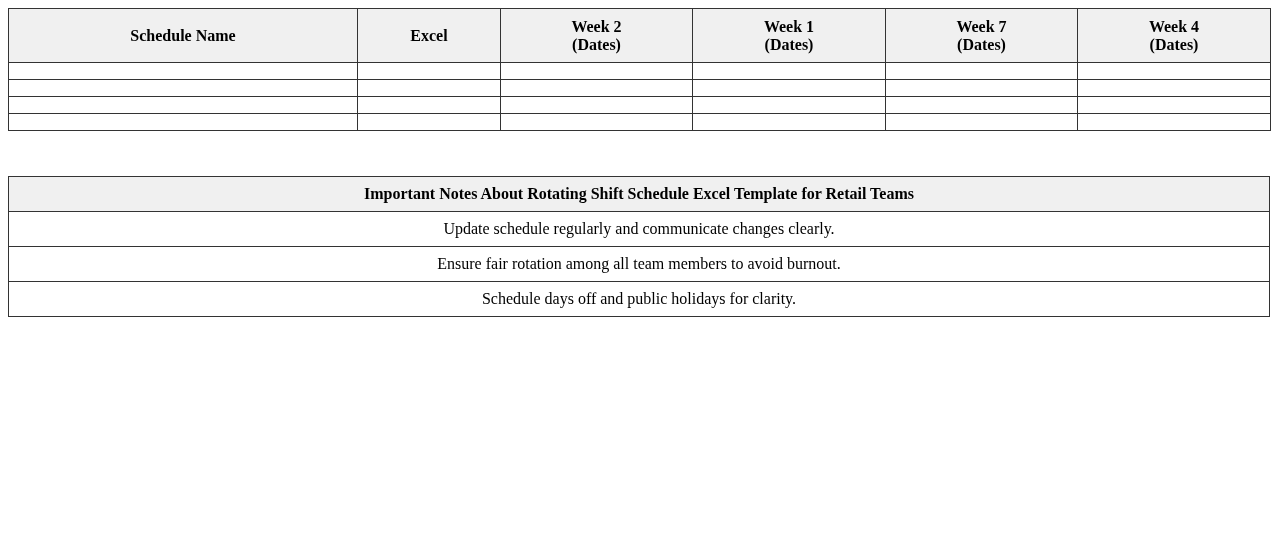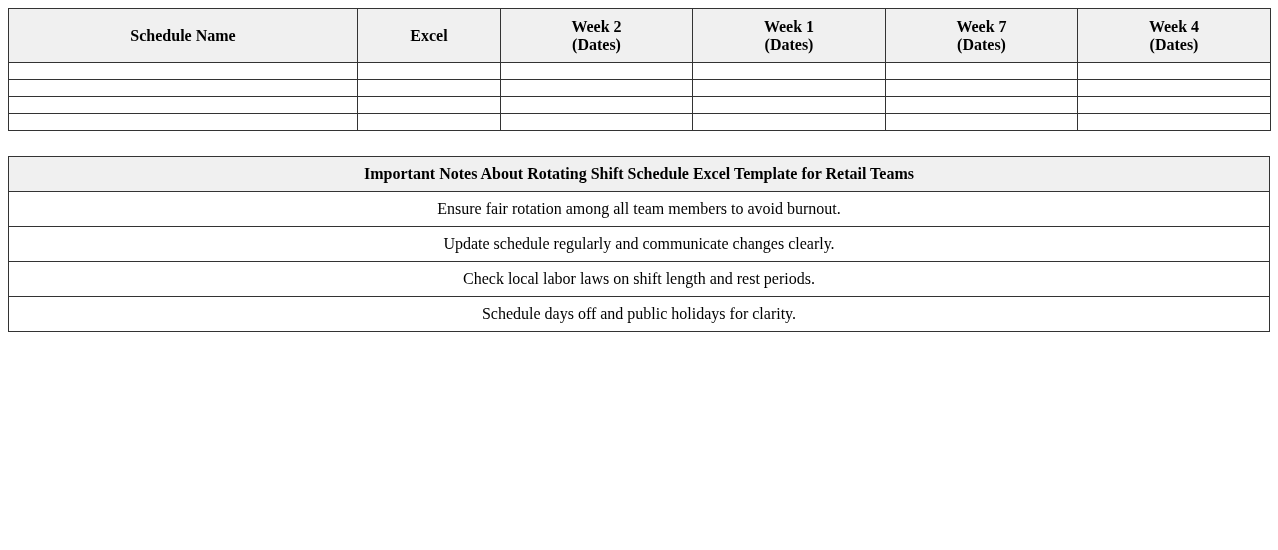--- a/index.html
+++ b/index.html
@@ -2,21 +2,21 @@
 <html><head>
 <meta charset="utf-8">
 <style>
   html, body { margin:0; padding:0; background:#ffffff; }
   body { width:1278px; height:550px; position:relative; font-family:"Liberation Serif", serif; color:#000; }
   table { border-collapse:collapse; position:absolute; left:8px; width:1262px; table-layout:fixed; }
   td, th { border:1px solid #333; padding:0; text-align:center; font-size:16px; }
   #schedule { top:8px; }
   #schedule th { background:#f0f0f0; height:53px; font-weight:bold; line-height:18px; }
   #schedule td { height:16px; }
-  #notes { top:156px; }
+  #notes { top:176px; }
   #notes th { background:#f0f0f0; height:34px; font-weight:bold; }
   #notes td { height:34px; }
 </style>
 </head>
 <body>
 
 <table id="schedule">
   <colgroup>
     <col style="width:349px">
       <col style="width:143px">
@@ -72,25 +72,22 @@
 </table>
 
 <table id="notes">
   <thead>
     <tr>
         <th>Important Notes About Rotating Shift Schedule Excel Template for Retail Teams</th>
       </tr>
   </thead>
   <tbody>
     <tr>
-        <td>Ensure fair rotation among all team members to avoid burnout.</td>
-      </tr>
-    <tr>
         <td>Update schedule regularly and communicate changes clearly.</td>
       </tr>
     <tr>
-        <td>Check local labor laws on shift length and rest periods.</td>
+        <td>Ensure fair rotation among all team members to avoid burnout.</td>
       </tr>
     <tr>
         <td>Schedule days off and public holidays for clarity.</td>
       </tr>
   </tbody>
 </table>
 
 </body></html>

